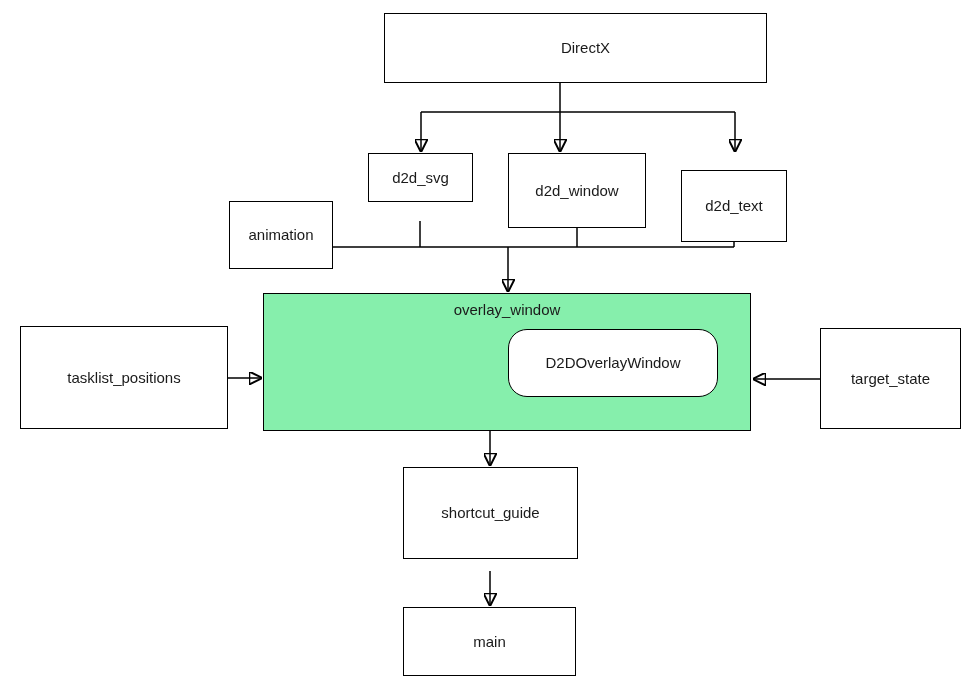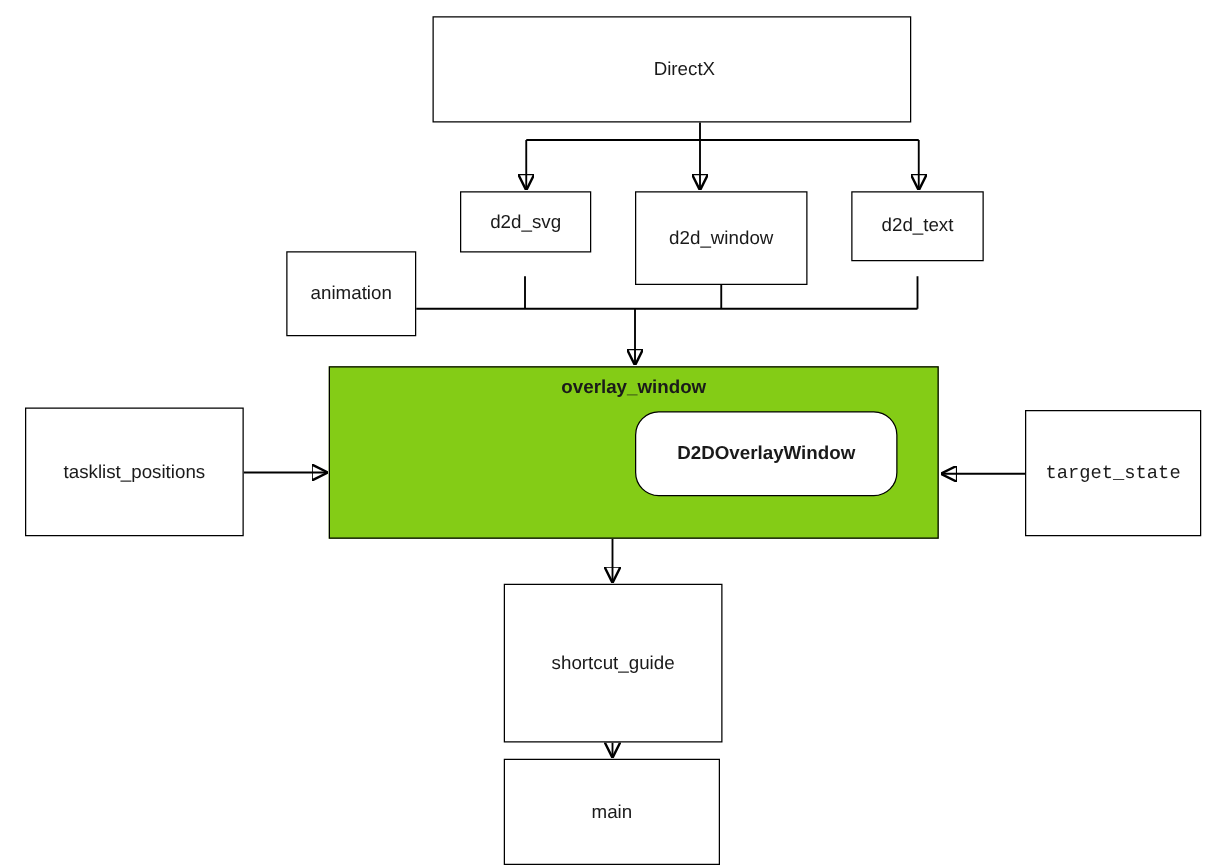--- a/index.html
+++ b/index.html
@@ -20,40 +20,39 @@
     background:#ffffff;
     display:flex;align-items:center;justify-content:center;
     font-size:15px;line-height:1.2;
     text-align:center;
     white-space:nowrap;
   }
   .container-node{
     position:absolute;
     box-sizing:border-box;
     border:1.5px solid #000000;
-    background:#84cc16;
-    font-weight:bold;
+    background:#86efac;
   }
   .container-label{
     position:absolute;top:7px;left:0;right:0;
     text-align:center;font-size:15px;
   }
   
-  #n-directx            {left:346px;top:13px; width:383px;height:85px;padding-left:20px;}
+  #n-directx            {left:384px;top:13px; width:383px;height:70px;padding-left:20px;}
   #n-animation          {left:229px;top:153px;width:104px;height:68px;margin-top:48px;}
   #n-d2d-svg            {left:368px;top:153px;width:105px;height:49px;}
   #n-d2d-window         {left:508px;top:153px;width:138px;height:75px;}
-  #n-d2d-text           {left:681px;top:153px;width:106px;height:56px;}
+  #n-d2d-text           {left:681px;top:170px;width:106px;height:72px;}
   #n-overlay-window     {left:263px;top:293px;width:488px;height:138px;}
   #n-d2d-overlay-svg    {left:35px; top:35px; width:175px;height:68px;}
   #n-d2d-overlay-window {left:244px;top:35px; width:210px;height:68px;border-radius:19px;}
-  #n-tasklist-positions {left:20px; top:326px;width:175px;height:103px;}
-  #n-target-state       {left:820px;top:328px;width:141px;height:101px;font-family:Liberation Mono, monospace;}
-  #n-shortcut-guide     {left:403px;top:467px;width:175px;height:127px;}
-  #n-main               {left:403px;top:607px;width:173px;height:85px;}
+  #n-tasklist-positions {left:20px; top:326px;width:208px;height:103px;}
+  #n-target-state       {left:820px;top:328px;width:141px;height:101px;}
+  #n-shortcut-guide     {left:403px;top:467px;width:175px;height:92px;}
+  #n-main               {left:403px;top:607px;width:173px;height:69px;}
 </style>
 </head>
 <body>
 
 <div class="canvas">
 
   <svg class="connectors" viewBox="0 0 975 692" xmlns="http://www.w3.org/2000/svg">
     <defs>
       <marker id="arrowhead" viewBox="0 0 10 10" refX="9" refY="5" markerWidth="13" markerHeight="13" markerUnits="userSpaceOnUse" orient="auto">
         <path d="M0,0 L10,5 L0,10 Z" fill="#000000" stroke="none"></path>

